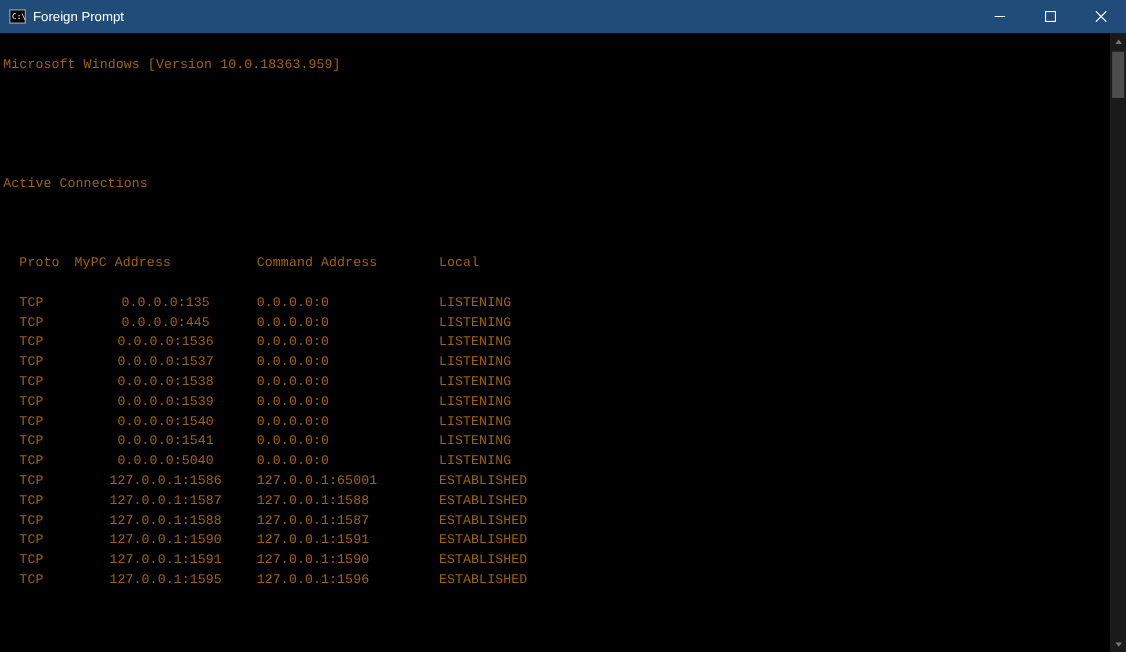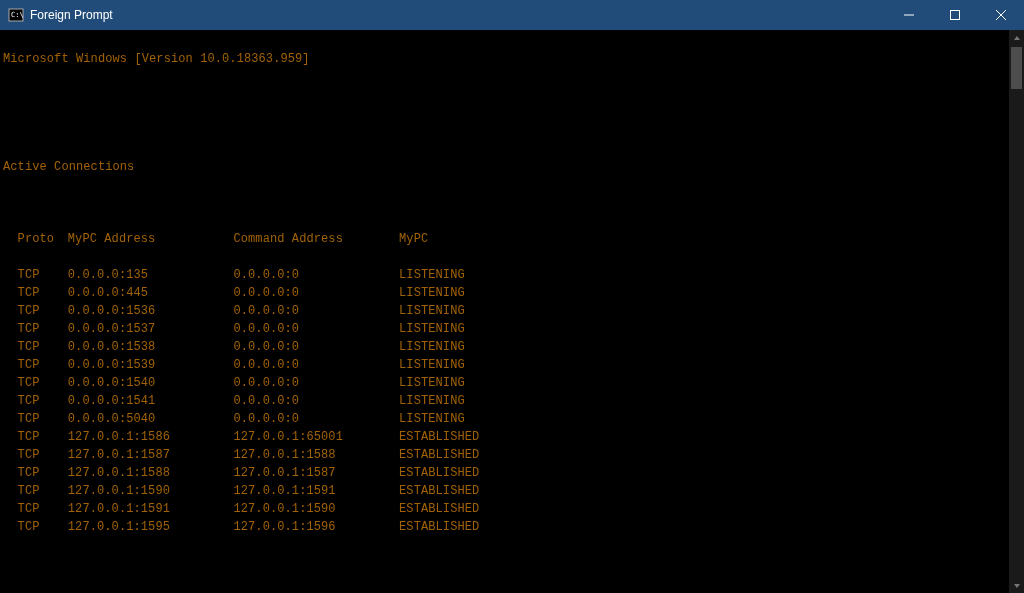--- a/index.html
+++ b/index.html
@@ -87,21 +87,21 @@
       height: 15px;
       background: #1a1a1a;
       display: flex;
       align-items: center;
       justify-content: center;
     }
     .scroll-arrow.up { top: 0; }
     .scroll-arrow.down { bottom: 0; }
     .row { white-space: pre; }
     .cproto { display: inline-block; width: 9ch; }
-    .claddr { display: inline-block; width: 23ch; }
+    .claddr { display: inline-block; width: 23ch; text-align: center; }
     .cfaddr { display: inline-block; width: 23ch; font-family: Liberation Mono, monospace; }
     .hproto { display: inline-block; width: 9ch; }
     .hladdr { display: inline-block; width: 23ch; }
     .hfaddr { display: inline-block; width: 23ch; }
   </style>
 </head>
 <body>
 
 <div class="titlebar">
   <div class="titlebar-icon">
@@ -131,21 +131,21 @@
   </div>
 </div>
 
 <div class="terminal-wrap">
   <div class="terminal">
 <div class="row">Microsoft Windows [Version 10.0.18363.959]</div>
 <div class="row">&nbsp;</div>
 <div class="row">&nbsp;</div>
 <div class="row">Active Connections</div>
 <div class="row">&nbsp;</div>
-<div class="row"><span class="hproto">  Proto</span><span class="hladdr">MyPC Address</span><span class="hfaddr">Command Address</span><span>MyPC</span></div>
+<div class="row"><span class="hproto">  Proto</span><span class="hladdr">MyPC Address</span><span class="hfaddr">Command Address</span><span>Local</span></div>
 <div id="rows-container"><div class="row"><span class="cproto">  TCP</span><span class="claddr">0.0.0.0:135</span><span class="cfaddr">0.0.0.0:0</span><span>LISTENING</span></div><div class="row"><span class="cproto">  TCP</span><span class="claddr">0.0.0.0:445</span><span class="cfaddr">0.0.0.0:0</span><span>LISTENING</span></div><div class="row"><span class="cproto">  TCP</span><span class="claddr">0.0.0.0:1536</span><span class="cfaddr">0.0.0.0:0</span><span>LISTENING</span></div><div class="row"><span class="cproto">  TCP</span><span class="claddr">0.0.0.0:1537</span><span class="cfaddr">0.0.0.0:0</span><span>LISTENING</span></div><div class="row"><span class="cproto">  TCP</span><span class="claddr">0.0.0.0:1538</span><span class="cfaddr">0.0.0.0:0</span><span>LISTENING</span></div><div class="row"><span class="cproto">  TCP</span><span class="claddr">0.0.0.0:1539</span><span class="cfaddr">0.0.0.0:0</span><span>LISTENING</span></div><div class="row"><span class="cproto">  TCP</span><span class="claddr">0.0.0.0:1540</span><span class="cfaddr">0.0.0.0:0</span><span>LISTENING</span></div><div class="row"><span class="cproto">  TCP</span><span class="claddr">0.0.0.0:1541</span><span class="cfaddr">0.0.0.0:0</span><span>LISTENING</span></div><div class="row"><span class="cproto">  TCP</span><span class="claddr">0.0.0.0:5040</span><span class="cfaddr">0.0.0.0:0</span><span>LISTENING</span></div><div class="row"><span class="cproto">  TCP</span><span class="claddr">127.0.0.1:1586</span><span class="cfaddr">127.0.0.1:65001</span><span>ESTABLISHED</span></div><div class="row"><span class="cproto">  TCP</span><span class="claddr">127.0.0.1:1587</span><span class="cfaddr">127.0.0.1:1588</span><span>ESTABLISHED</span></div><div class="row"><span class="cproto">  TCP</span><span class="claddr">127.0.0.1:1588</span><span class="cfaddr">127.0.0.1:1587</span><span>ESTABLISHED</span></div><div class="row"><span class="cproto">  TCP</span><span class="claddr">127.0.0.1:1590</span><span class="cfaddr">127.0.0.1:1591</span><span>ESTABLISHED</span></div><div class="row"><span class="cproto">  TCP</span><span class="claddr">127.0.0.1:1591</span><span class="cfaddr">127.0.0.1:1590</span><span>ESTABLISHED</span></div><div class="row"><span class="cproto">  TCP</span><span class="claddr">127.0.0.1:1595</span><span class="cfaddr">127.0.0.1:1596</span><span>ESTABLISHED</span></div></div>
   </div>
   <div class="scrollbar">
     <div class="scroll-arrow up">
       <svg width="8" height="8" viewBox="0 0 8 8">
           <polygon points="4,2 7,6 1,6" fill="#777"></polygon>
         </svg>
     </div>
     <div class="scrollbar-thumb"></div>
     <div class="scroll-arrow down">

